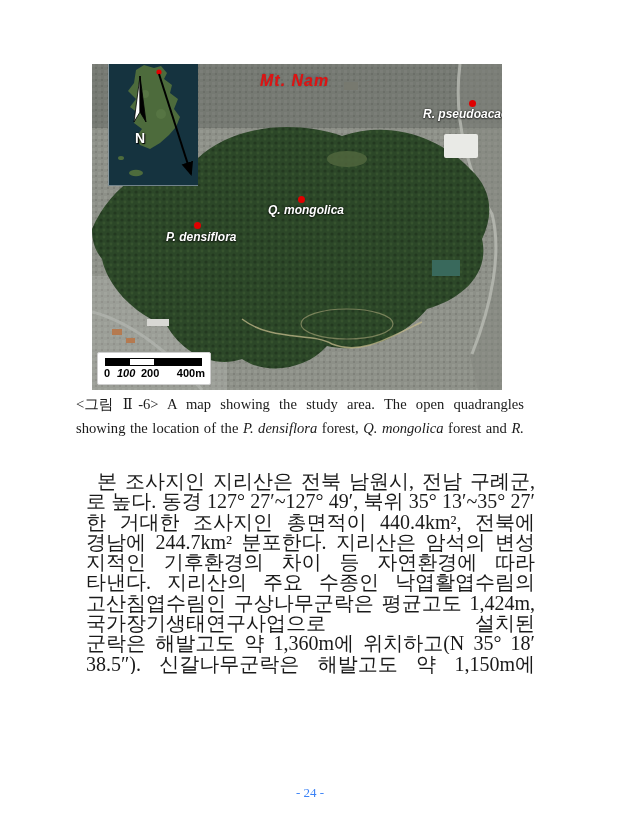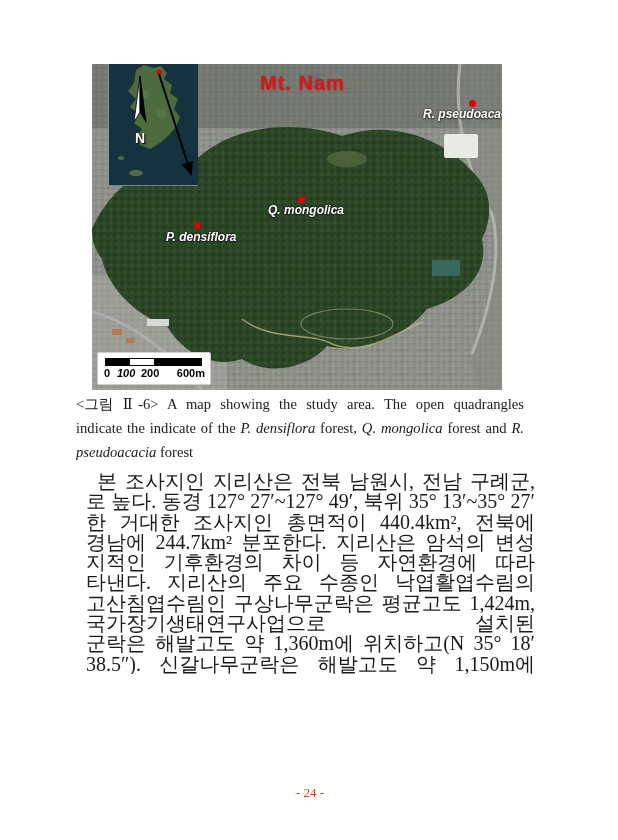--- a/index.html
+++ b/index.html
@@ -3,21 +3,21 @@
 <meta charset="utf-8">
 <style>
   html,body{margin:0;padding:0;background:#fff;}
   .page{position:relative;width:618px;height:840px;background:#ffffff;overflow:hidden;
         font-family:"Liberation Serif","DejaVu Serif",serif;color:#1a1a1a;}
 
   
   .map{position:absolute;left:92px;top:64px;width:410px;height:326px;overflow:hidden;background:#8d9088;}
   .map svg.bg{position:absolute;left:0;top:0;}
   .map-title{position:absolute;left:168px;top:8px;font-family:"Liberation Sans","DejaVu Sans",sans-serif;
-             font-weight:bold;font-size:20px;letter-spacing:1px;color:#e01212;text-shadow:0 0 2px rgba(60,0,0,.35);}
+             font-weight:bold;font-size:16px;letter-spacing:1px;color:#e01212;text-shadow:0 0 2px rgba(60,0,0,.35);font-style:italic;}
   .marker-dot{position:absolute;width:7px;height:7px;border-radius:50%;background:#e00000;}
   .mlabel{position:absolute;color:#ffffff;font-family:"Liberation Sans","DejaVu Sans",sans-serif;
           font-style:italic;font-weight:bold;font-size:12px;white-space:nowrap;
           text-shadow:0 0 2px rgba(0,0,0,.85),0 1px 2px rgba(0,0,0,.6);}
   
   .inset{position:absolute;left:16px;top:0;width:89px;height:121px;background:#15333f;
          border-left:1px solid rgba(255,255,255,.5);border-bottom:1px solid rgba(255,255,255,.4);}
   .compass{position:absolute;left:22px;top:12px;width:18px;height:72px;text-align:center;}
   .compass .n{display:block;margin-top:2px;color:#ffffff;font-family:"Liberation Sans",sans-serif;
               font-weight:bold;font-size:14px;text-shadow:0 0 2px #000,1px 1px 1px #000;}
@@ -36,21 +36,21 @@
   .cap-line{height:24px;line-height:24px;overflow:hidden;}
   .jl{text-align:justify;text-align-last:justify;}
   .it{font-style:italic;}
 
   
   .body-text{position:absolute;left:86px;top:471px;width:449px;font-size:20px;word-break:keep-all;}
   .bline{height:20.3px;line-height:20.3px;overflow:hidden;text-align:justify;text-align-last:justify;}
   .indent{text-indent:11px;}
 
   
-  .footer{position:absolute;left:0;right:18px;top:785px;text-align:center;font-size:13px;color:#c2410c;margin-left:20px;}
+  .footer{position:absolute;left:0;right:18px;top:785px;text-align:center;font-size:13px;color:#3b82f6;margin-left:20px;}
 </style>
 </head>
 <body>
 
 <div class="page">
 
   <div class="map">
     <svg class="bg" width="410" height="326" viewBox="0 0 410 326">
       <defs>
         <pattern id="urb" width="6" height="6" patternUnits="userSpaceOnUse">
@@ -129,34 +129,31 @@
     <div class="scalebar">
       <div class="sb-bar">
         <span class="sb-seg1"></span>
         <span class="sb-seg2"></span>
         <span class="sb-seg3"></span>
       </div>
       <div class="sb-labels">
         <span class="sb-t0">0</span>
         <span class="sb-t1">100</span>
         <span class="sb-t2">200</span>
-        <span class="sb-t3">600m</span>
+        <span class="sb-t3">400m</span>
       </div>
     </div>
   </div>
 
   <div class="caption">
     <div class="cap-line jl">
       <span>&lt;그림 Ⅱ-6&gt; A map showing the study area. The open quadrangles</span>
     </div>
     <div class="cap-line jl">
-      <span>indicate the indicate of the </span><span class="it">P. densiflora</span><span> forest, </span><span class="it">Q. mongolica</span><span> forest and </span><span class="it">R.</span>
-    </div>
-    <div class="cap-line">
-      <span class="it">pseudoacacia</span><span> forest</span>
+      <span>showing the location of the </span><span class="it">P. densiflora</span><span> forest, </span><span class="it">Q. mongolica</span><span> forest and </span><span class="it">R.</span>
     </div>
   </div>
 
   <div class="body-text">
     <div class="bline indent">본 조사지인 지리산은 전북 남원시, 전남 구례군, 경남 산청군, 경남 하</div>
     <div class="bline">로 높다. 동경 127° 27′~127° 49′, 북위 35° 13′~35° 27′에 위치</div>
     <div class="bline">한 거대한 조사지인 총면적이 440.4km², 전북에 107.7km² 전남에 87.9km²</div>
     <div class="bline">경남에 244.7km² 분포한다. 지리산은 암석의 변성 정도 및 남북사면의 국</div>
     <div class="bline">지적인 기후환경의 차이 등 자연환경에 따라 다양한 산지지형의 특색을 나</div>
     <div class="bline">타낸다. 지리산의 주요 수종인 낙엽활엽수림의 신갈나무군락은 평균고도</div>

